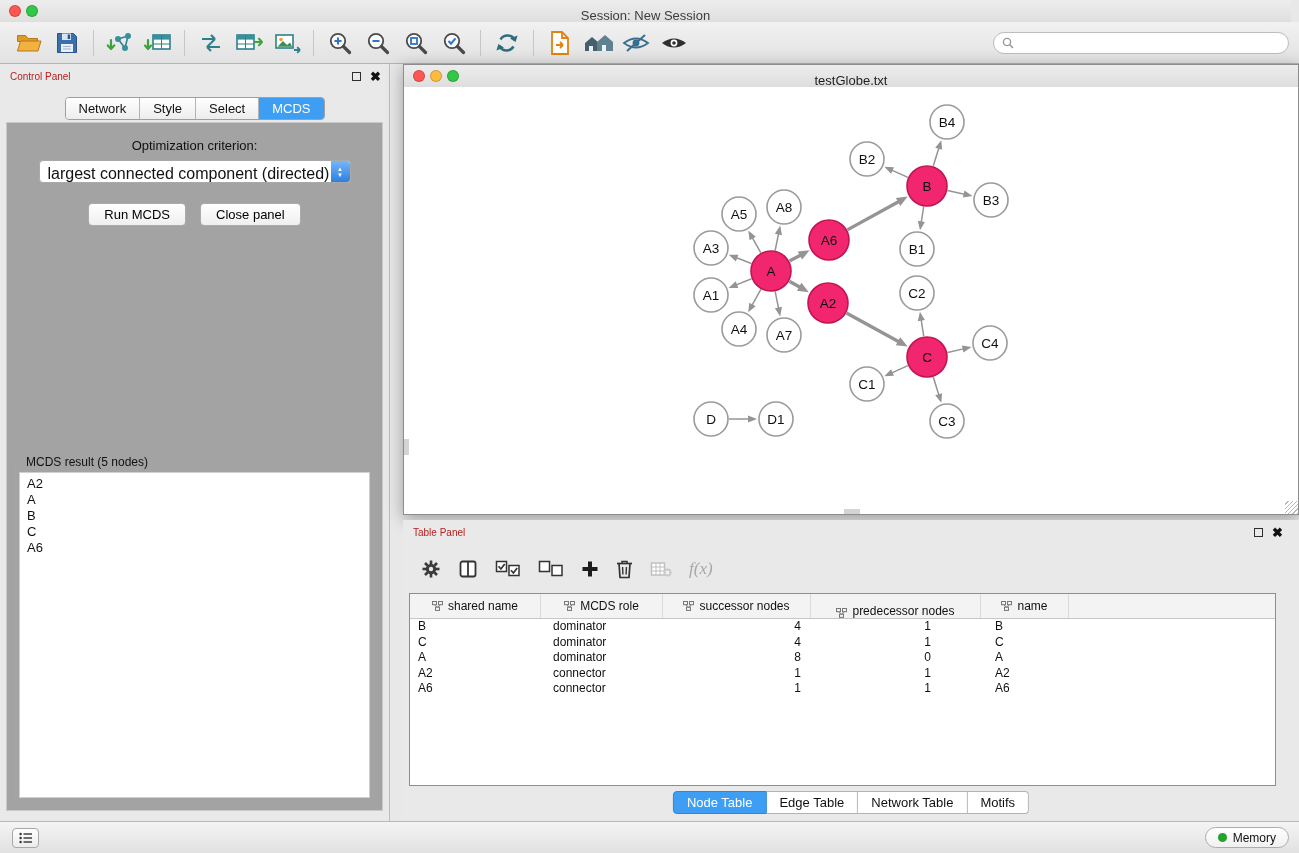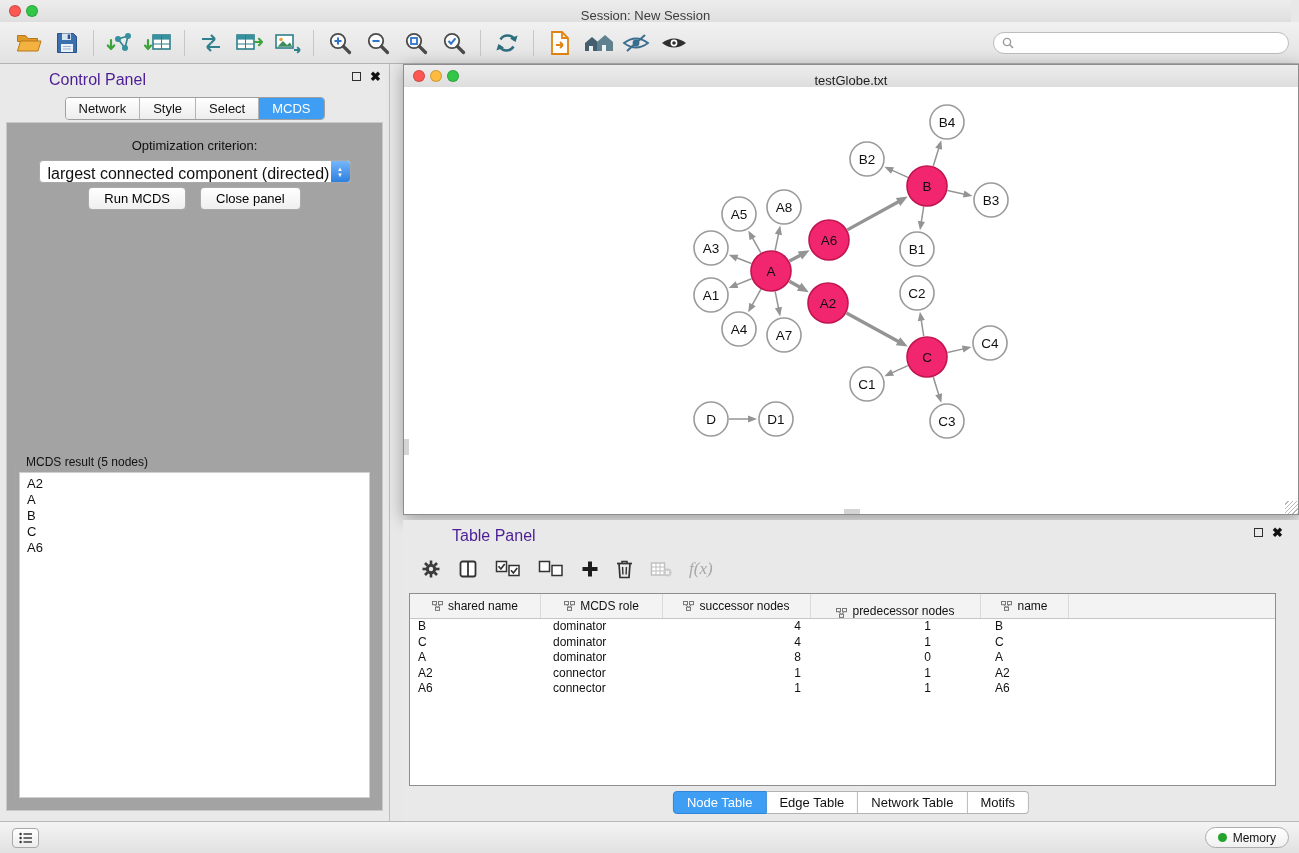--- a/index.html
+++ b/index.html
@@ -24,41 +24,41 @@
   .search-box { margin-left:auto; width:296px; height:22px; background:#fff; border:1px solid #bdbdbd;
     border-radius:12px; display:flex; align-items:center; padding-left:8px; gap:5px; }
   .search-box input { border:none; outline:none; flex:1; background:transparent; font-size:12px; font-family:"Liberation Sans",sans-serif; }
 
   
   .main { position:absolute; top:64px; left:0; right:0; bottom:32px; }
 
   
   .control-panel { position:absolute; left:0; top:0; bottom:0; width:390px; background:#e9e9e9; border-right:1px solid #bdbdbd; }
   .panel-titlebar { position:relative; height:28px; }
-  .panel-title { position:absolute; left:10px; top:7px; font-size:16px; color:#4c1d95;margin-left:39px; }
+  .panel-title { position:absolute; left:10px; top:7px; font-size:10px; color:#b91c1c; }
   .win-controls { position:absolute; right:8px; top:7px; display:flex; gap:9px; align-items:center; }
   .float-icon { width:9px; height:9px; border:1.5px solid #2e2e2e; }
   .close-x { font-size:13px; font-weight:bold; color:#111; line-height:11px; }
 
   .seg-tabs { position:absolute; top:33px; left:50%; transform:translateX(-50%);
     display:flex; border:1px solid #9f9f9f; border-radius:4px; overflow:hidden; }
   .seg { padding:3px 13px; font-size:13px; background:linear-gradient(#ffffff,#ededed);
     border-right:1px solid #b3b3b3; white-space:nowrap; }
   .seg:last-child { border-right:none; }
   .seg.active { background:#3e9ef4; color:#fff; }
 
   .cp-content { position:absolute; top:58px; left:6px; right:6px; bottom:10px;
     background:#a3a3a3; border:1px solid #c9c9c9; }
   .opt-label { margin-top:15px; text-align:center; font-size:13px; }
   .dropdown { margin:7px auto 0; width:312px; height:23px; background:#fff; border:1px solid #a9a9a9;
     border-radius:4px; display:flex; align-items:stretch; overflow:hidden; }
   .dropdown-text { flex:1; font-size:16px; padding:4px 0 0 8px; white-space:nowrap; overflow:hidden; }
   .dropdown-stepper { width:19px; background:linear-gradient(#74b7fa,#2e7fe0); color:#fff;
     display:flex; flex-direction:column; align-items:center; justify-content:center; font-size:6px; line-height:6px; }
-  .btn-row { display:flex; justify-content:center; gap:14px; margin-top:4px; }
+  .btn-row { display:flex; justify-content:center; gap:14px; margin-top:20px; }
   .btn { padding:3px 15px; font-size:13px; background:linear-gradient(#ffffff,#efefef);
     border:1px solid #ababab; border-radius:4px; }
 
   fieldset.result-group { position:absolute; left:8px; right:8px; top:332px; bottom:8px;
     border:1px solid #a5a5a5; padding:3px; }
   fieldset.result-group legend { font-size:12px; padding:0 3px; margin-left:4px; }
   .result-box { width:100%; height:100%; background:#fff; border:1px solid #cfcfcf;
     padding:3px 7px; font-size:13px; overflow:auto; }
   .result-item { line-height:16px; }
 

